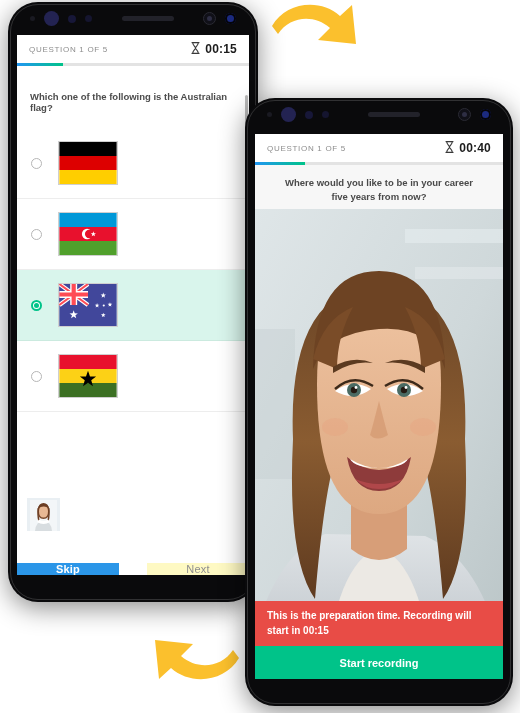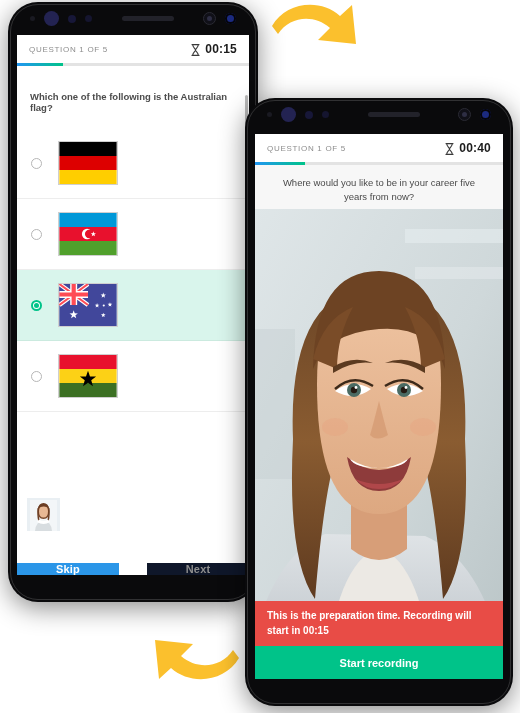--- a/index.html
+++ b/index.html
@@ -69,21 +69,21 @@
 
   
   .app-header {
     height: 28px; background: #ffffff;
     display: flex; align-items: center; justify-content: space-between;
     padding: 10px 12px;
   }
   .q-counter {
     font-size: 8px; letter-spacing: .7px; color: #8d8d8d; font-weight: 400;
   }
-  .timer-wrap { display: flex; align-items: flex-end; gap: 5px; }
+  .timer-wrap { display: flex; align-items: flex-start; gap: 5px; }
   .hourglass { display: block; }
   .timer-text { font-size: 12px; font-weight: 700; color: #1c1c1c; letter-spacing: .2px; }
 
   .progress-track { height: 3px; width: 100%; background: #e3e3e3; }
   .progress-fill { height: 100%; background: linear-gradient(90deg,#2196f3 0%, #00c389 100%); }
 
   
   .q-title {
     padding: 25px 13px 15px 13px;
     font-size: 9.5px; color: #4c4c4c; font-weight: 600;
@@ -120,35 +120,35 @@
   .actions {
     position: absolute; left: 0; right: 0; bottom: 0;
     height: 33px; display: flex; align-items: flex-end;
   }
   .btn-skip {
     flex: 1; background: #2b96e8; color: #fff;
     display: flex; align-items: center; justify-content: center;
     font-size: 11px; font-weight: 700; letter-spacing: .2px;
   }
   .btn-next {
-    flex: 1; background: #0f172a; color: #8e8e8e;
-    display: flex; align-items: center; justify-content: center;
-    font-size: 11px; font-weight: 700; letter-spacing: .2px; margin-left: 28px;
+    flex: 1; background: #fef9c3; color: #8e8e8e;
+    display: flex; align-items: center; justify-content: center;
+    font-size: 11px; font-weight: 400; letter-spacing: .2px; margin-left: 28px;
   }
 
   .scrollbar {
     position: absolute; right: 1px; top: 60px; width: 3px; height: 330px;
     background: #b9b9b9; border-radius: 2px;
   }
 
   
   .q-prompt {
     background: #f7f7f7; padding: 11px 26px 13px 26px;
     text-align: center; font-size: 9.5px; line-height: 1.45;
-    color: #4a4a4a; font-weight: 400;
+    color: #4a4a4a; font-weight: 700;
   }
   .video-stage {
     position: absolute; left: 0; right: 0; top: 75px; bottom: 0;
     overflow: hidden; background: #cfd6d8;
   }
   .warn-banner {
     position: absolute; left: 0; right: 0; bottom: 33px;
     background: #e84c46; color: #fff;
     font-size: 10px; font-weight: 600; line-height: 1.5;
     padding: 7px 12px 8px 12px;

